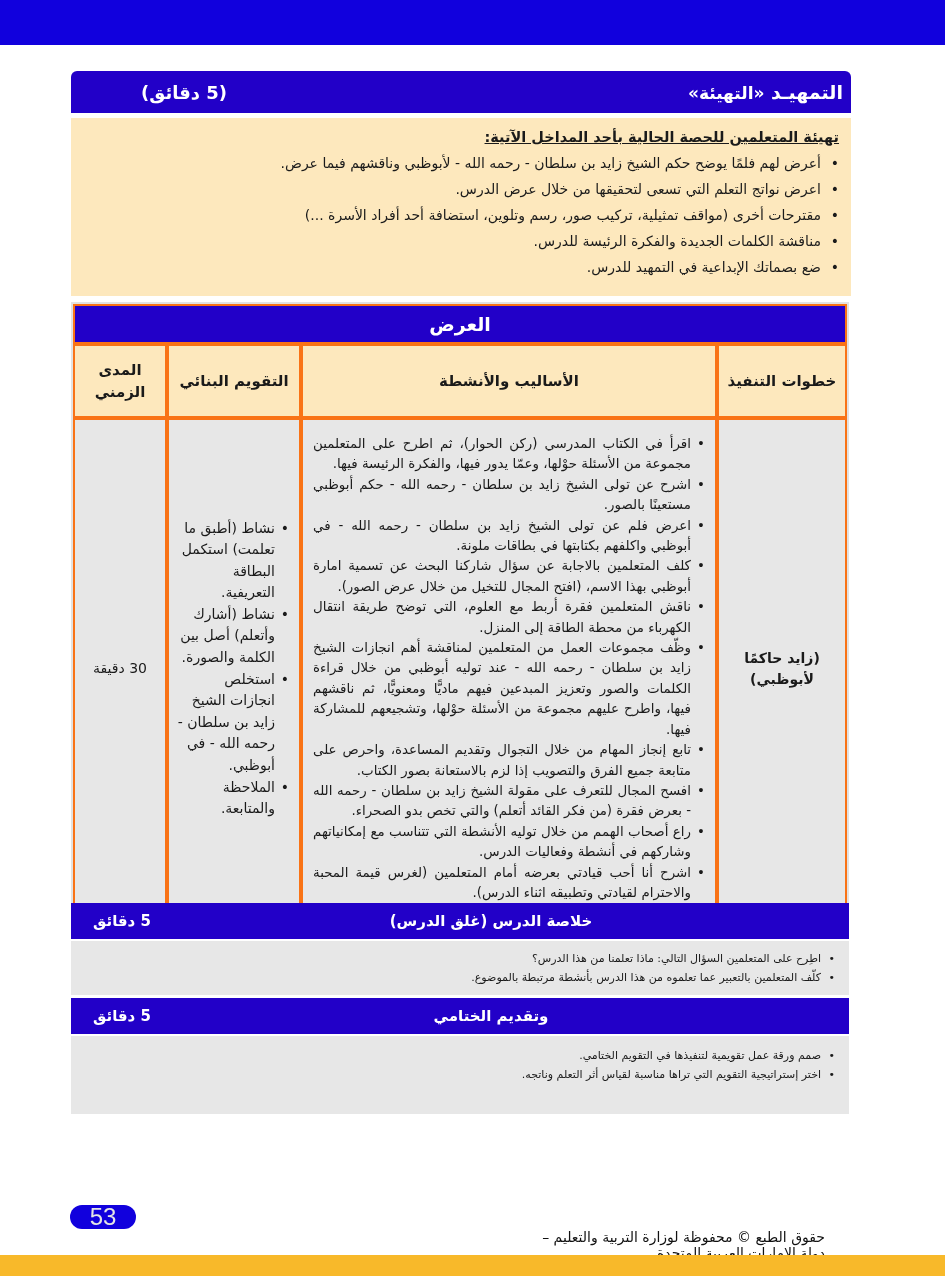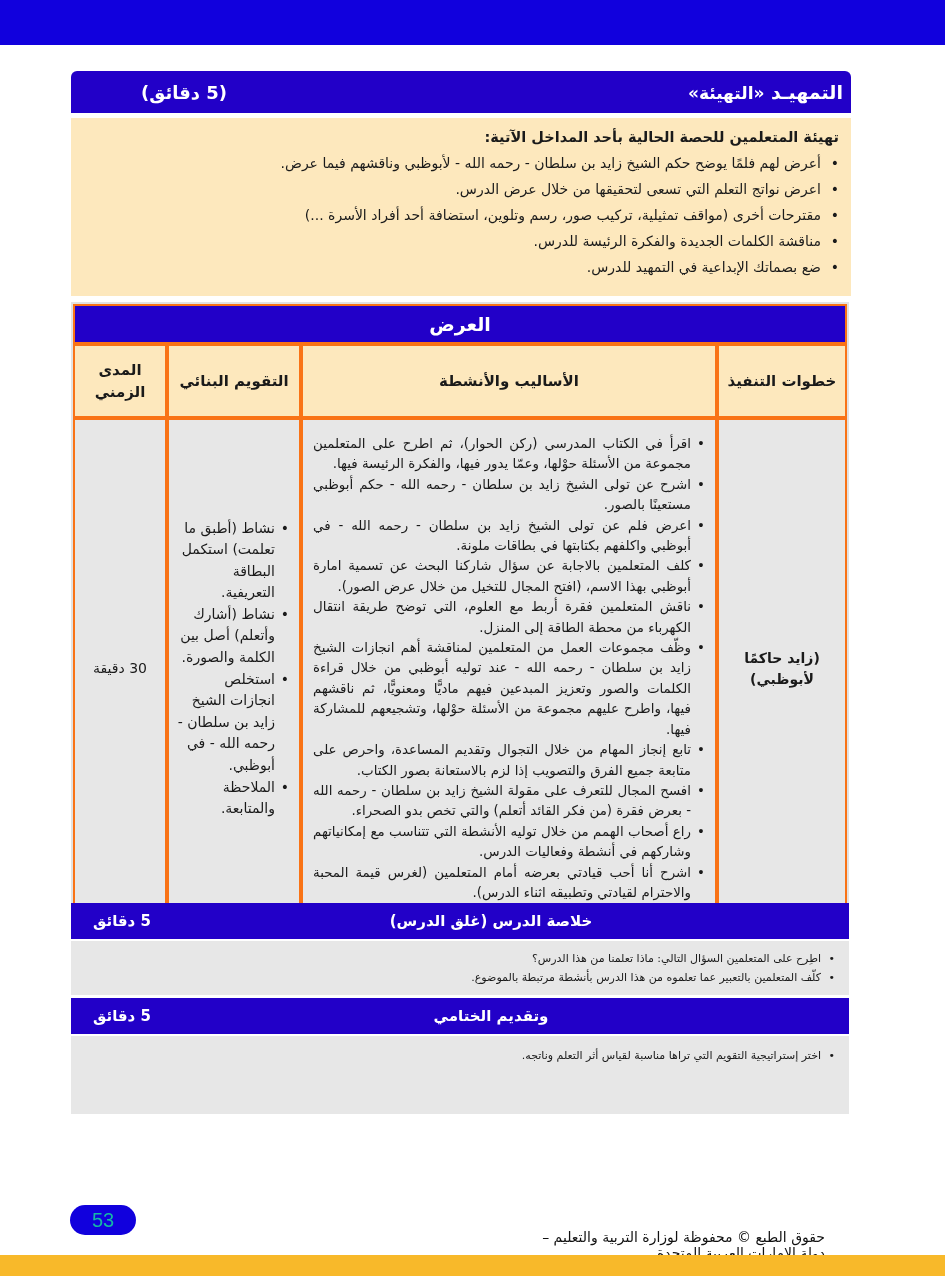--- a/index.html
+++ b/index.html
@@ -10,21 +10,21 @@
 
   .intro-header { position: absolute; top: 71px; left: 71px; width: 780px; height: 42px;
     background: #2200c8; border-radius: 6px 6px 0 0; color: #fff; display: flex;
     align-items: center; justify-content: space-between; padding: 0 8px 0 70px; }
   .intro-header .title { font-size: 19px; font-weight: bold; }
   .intro-header .title .quoted { font-size: 17px; }
   .intro-header .duration { font-size: 18px; font-weight: bold; }
 
   .intro-body { position: absolute; top: 118px; left: 71px; width: 780px; height: 178px;
     background: #fde8bd; padding: 8px 12px 0 10px; }
-  .intro-body .lead { font-size: 14.5px; font-weight: bold; line-height: 22px; margin-bottom: 2px; }
+  .intro-body .lead { font-size: 14.5px; font-weight: bold; line-height: 22px; margin-bottom: 2px; text-decoration: underline; }
   .intro-body ul { list-style: none; }
   .intro-body li { font-size: 14px; line-height: 26px; position: relative; padding-right: 18px; }
   .bullet::before { content: "\2022"; position: absolute; right: 0; top: 0; font-size: 14px; }
 
   table.main { position: absolute; top: 302px; left: 71px; width: 778px; border-collapse: separate;
     border-spacing: 0; border: 2px solid #e2e2e2; }
   table.main td, table.main th { border: 2px solid #f97316; }
   .section-title { background: #2200c8; color: #fff; font-size: 19px; font-weight: bold;
     height: 40px; text-align: center; }
   .col-head { background: #fde8bd; font-size: 15px; font-weight: bold; height: 74px; text-align: center;
@@ -41,22 +41,22 @@
 
   .band { position: absolute; left: 71px; width: 778px; background: #2200c8; color: #fff;
     height: 36px; display: flex; align-items: center; justify-content: space-between; padding: 0 0 0 22px; }
   .band .band-title { flex: 1; text-align: center; font-size: 15px; font-weight: bold; padding-right: 70px; }
   .band .band-duration { font-size: 15px; font-weight: bold; width: 110px; text-align: left; }
   .band-body { position: absolute; left: 71px; width: 778px; background: #e7e7e7; padding: 0 14px; }
   .band-body ul { list-style: none; }
   .band-body li { position: relative; padding-right: 14px; font-size: 11px; line-height: 19px; }
   .band-body li::before { content: "\2022"; position: absolute; right: 0; top: 0; }
 
-  .page-num { position: absolute; top: 1205px; left: 70px; width: 66px; height: 30px; border-radius: 19px;
-    background: #1100dd; color: #14b8a6; font-size: 20px; display: flex; align-items: center; justify-content: center;
+  .page-num { position: absolute; top: 1205px; left: 70px; width: 66px; height: 24px; border-radius: 19px;
+    background: #1100dd; color: #e5e5e5; font-size: 24px; display: flex; align-items: center; justify-content: center;
     font-family: "Liberation Sans", sans-serif; }
   .copyright { position: absolute; top: 1229px; left: 530px; width: 295px; font-size: 14px; text-align: right; color: #111; }
   .bottom-bar { position: absolute; top: 1255px; left: 0; width: 945px; height: 21px; background: #f8b92a; }
 </style>
 </head>
 <body>
 
 <div class="top-bar"></div>
 
 <div class="intro-header">
@@ -128,19 +128,20 @@
     <li>كلّف المتعلمين بالتعبير عما تعلموه من هذا الدرس بأنشطة مرتبطة بالموضوع.</li>
   </ul>
 </div>
 
 <div class="band" style="top:998px;">
   <span class="band-title">وتقديم الختامي</span>
   <span class="band-duration">5 دقائق</span>
 </div>
 <div class="band-body" style="top:1036px; height:78px; padding-top:10px;">
   <ul>
+    <li>صمم ورقة عمل تقويمية لتنفيذها في التقويم الختامي.</li>
     <li>اختر إستراتيجية التقويم التي تراها مناسبة لقياس أثر التعلم وناتجه.</li>
   </ul>
 </div>
 
 <div class="page-num">53</div>
 <div class="copyright">حقوق الطبع © محفوظة لوزارة التربية والتعليم – دولة الإمارات العربية المتحدة</div>
 <div class="bottom-bar"></div>
 
 </body></html>

